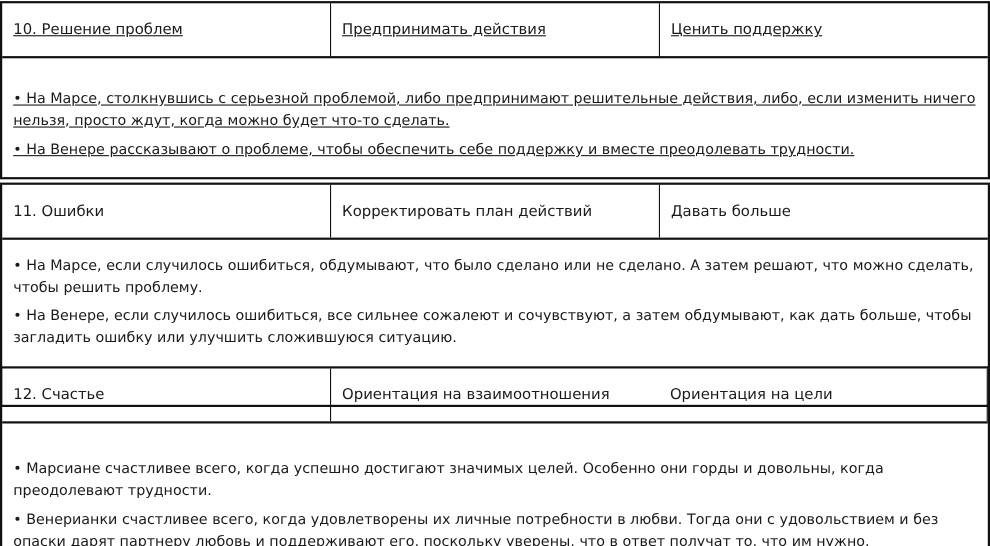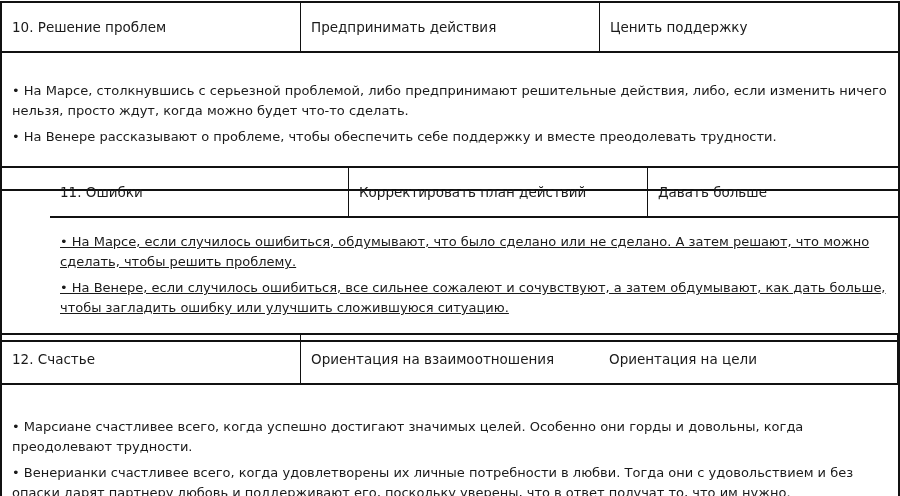--- a/index.html
+++ b/index.html
@@ -33,39 +33,39 @@
     line-height: 20px;
     box-sizing: border-box;
   }
   .body p { margin: 0 0 6px 0; }
 </style>
 </head>
 <body>
 
 <div>
 
-  <div class="block" style="top:1px; height:190px;">
+  <div class="block" style="top:1px; height:162px;text-decoration:underline;">
     <div class="hdr">
       <div class="cell c1">10. Решение проблем</div>
       <div class="cell c2">Предпринимать действия</div>
       <div class="cell c3">Ценить поддержку</div>
     </div>
     <div class="body" style="padding-top:28px;">
       <p>• На Марсе, столкнувшись с серьезной проблемой, либо предпринимают решительные действия, либо, если изменить ничего нельзя, просто ждут, когда можно будет что-то сделать.</p>
       <p>• На Венере рассказывают о проблеме, чтобы обеспечить себе поддержку и вместе преодолевать трудности.</p>
     </div>
   </div>
 
-  <div class="block" style="top:166px; height:176px;padding-left:48px;">
+  <div class="block" style="top:166px; height:204px;">
     <div class="hdr">
       <div class="cell c1">11. Ошибки</div>
       <div class="cell c2">Корректировать план действий</div>
       <div class="cell c3">Давать больше</div>
     </div>
-    <div class="body" style="padding-top:14px;text-decoration:underline;">
+    <div class="body" style="padding-top:14px;">
       <p>• На Марсе, если случилось ошибиться, обдумывают, что было сделано или не сделано. А затем решают, что можно сделать, чтобы решить проблему.</p>
       <p>• На Венере, если случилось ошибиться, все сильнее сожалеют и сочувствуют, а затем обдумывают, как дать больше, чтобы загладить ошибку или улучшить сложившуюся ситуацию.</p>
     </div>
   </div>
 
   <div class="block" style="top:333px; height:208px;">
     <div class="hdr">
       <div class="cell c1">12. Счастье</div>
       <div class="cell c3">Ориентация на взаимоотношения</div>
       <div class="cell c2">Ориентация на цели</div>

